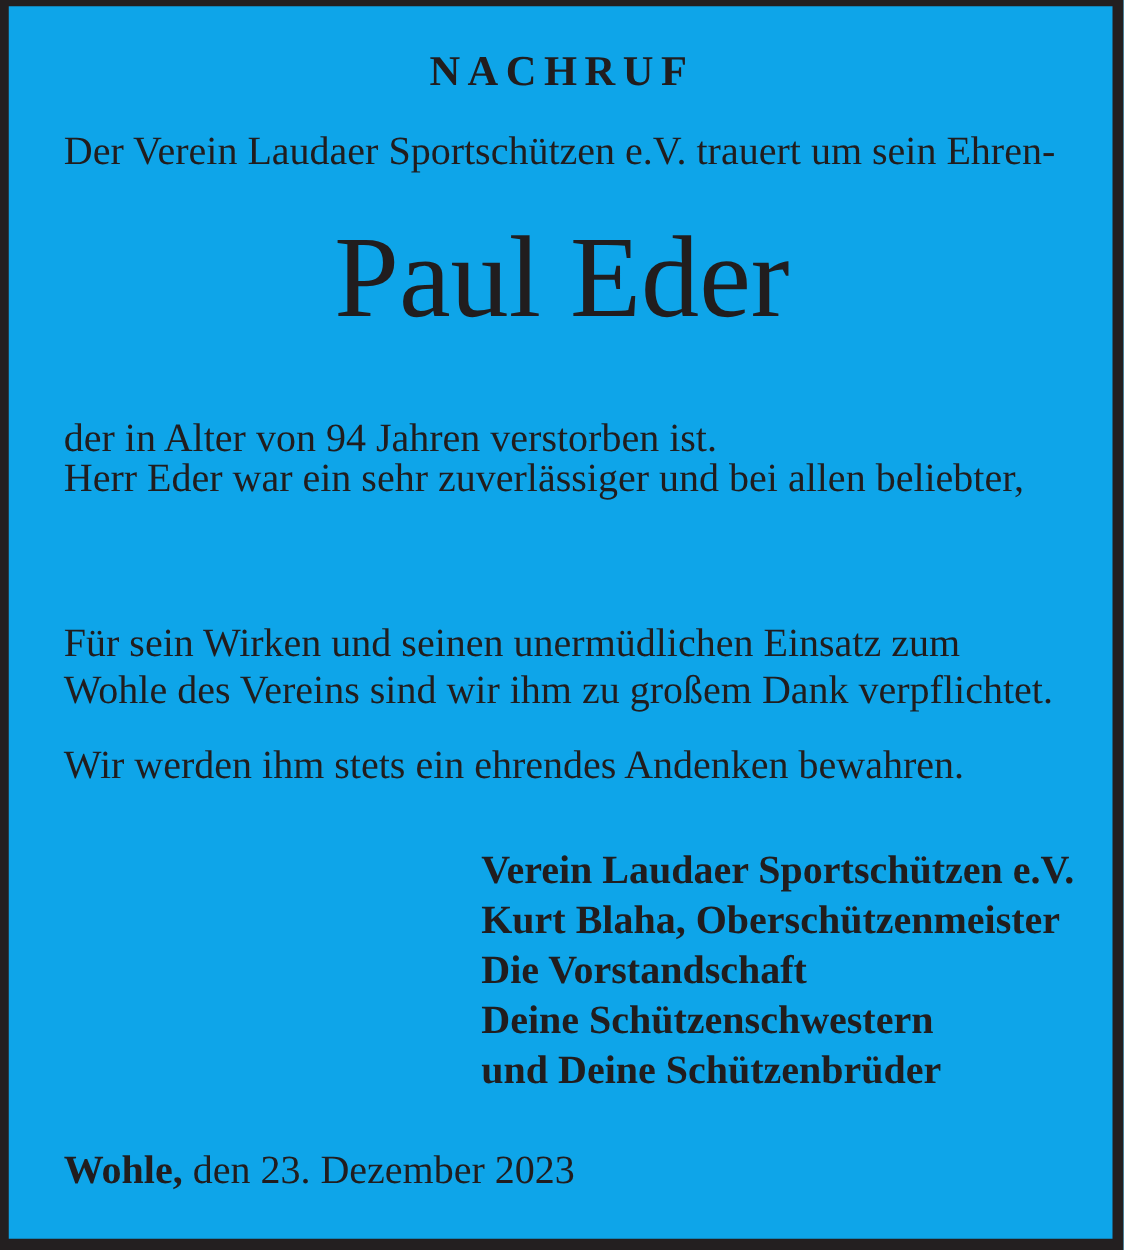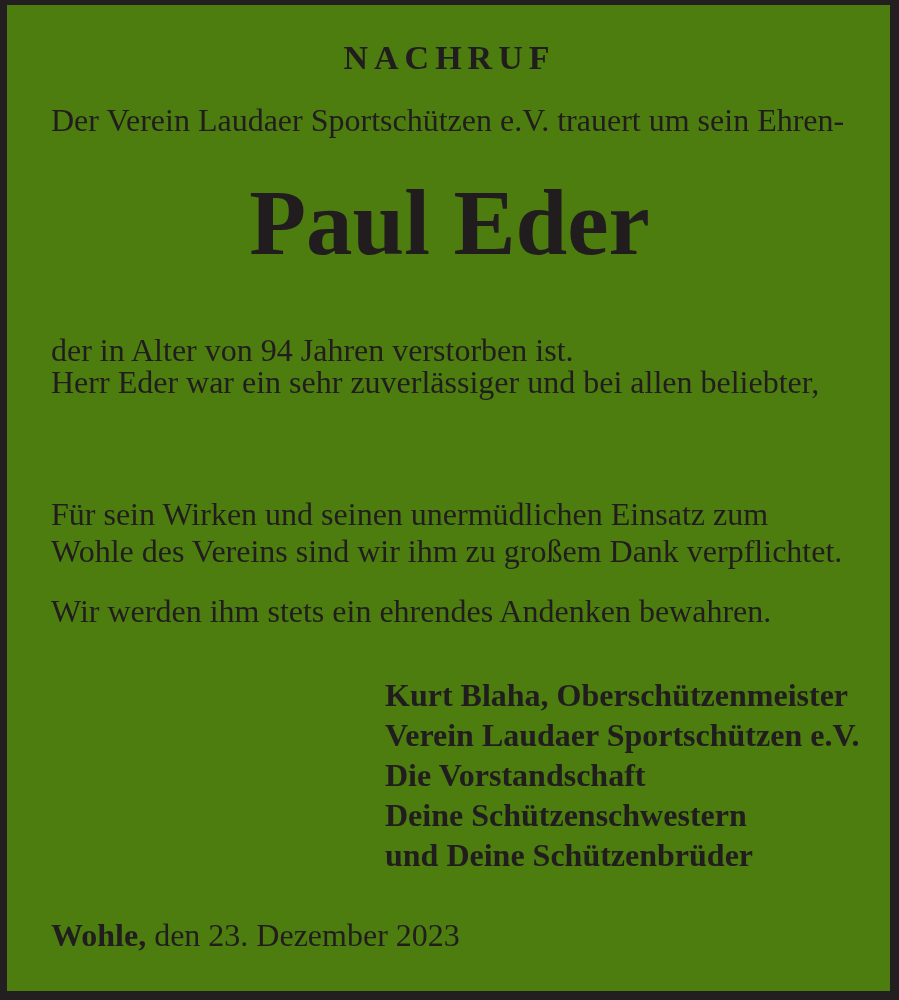--- a/index.html
+++ b/index.html
@@ -4,21 +4,21 @@
 <style>
   html, body {
     margin: 0;
     padding: 0;
     background: #ffffff;
   }
   .page {
     position: relative;
     width: 899px;
     height: 1000px;
-    background: #4d7c0f;
+    background: #0ea5e9;
     overflow: hidden;
     font-family: "Liberation Serif", "DejaVu Serif", serif;
     color: #211d1e;
   }
   .frame {
     position: absolute;
     inset: 0;
     border-style: solid;
     border-color: #231f20;
     border-width: 5px 9px 9px 7px;
@@ -44,21 +44,21 @@
     font-size: 32px;
     line-height: 37px;
     white-space: nowrap;
   }
   .deceased-name {
     position: absolute;
     top: 176px;
     left: 0;
     width: 899px;
     text-align: center;
-    font-weight: bold;
+    font-weight: normal;
     font-size: 93px;
     line-height: 93px;
     white-space: nowrap;
   }
   .para {
     position: absolute;
     left: 51px;
     font-size: 32px;
     line-height: 37px;
     white-space: nowrap;
@@ -114,22 +114,22 @@
   <div class="para para-3">
     <div>Für sein Wirken und seinen unermüdlichen Einsatz zum</div>
     <div>Wohle des Vereins sind wir ihm zu großem Dank verpflichtet.</div>
   </div>
 
   <div class="para para-4">
     <div>Wir werden ihm stets ein ehrendes Andenken bewahren.</div>
   </div>
 
   <div class="signature">
+    <div>Verein Laudaer Sportschützen e.V.</div>
     <div>Kurt Blaha, Oberschützenmeister</div>
-    <div>Verein Laudaer Sportschützen e.V.</div>
     <div>Die Vorstandschaft</div>
     <div>Deine Schützenschwestern</div>
     <div>und Deine Schützenbrüder</div>
   </div>
 
   <div class="dateline">
     <span class="place">Wohle,</span><span> den 23. Dezember 2023</span>
   </div>
 
 </div>

